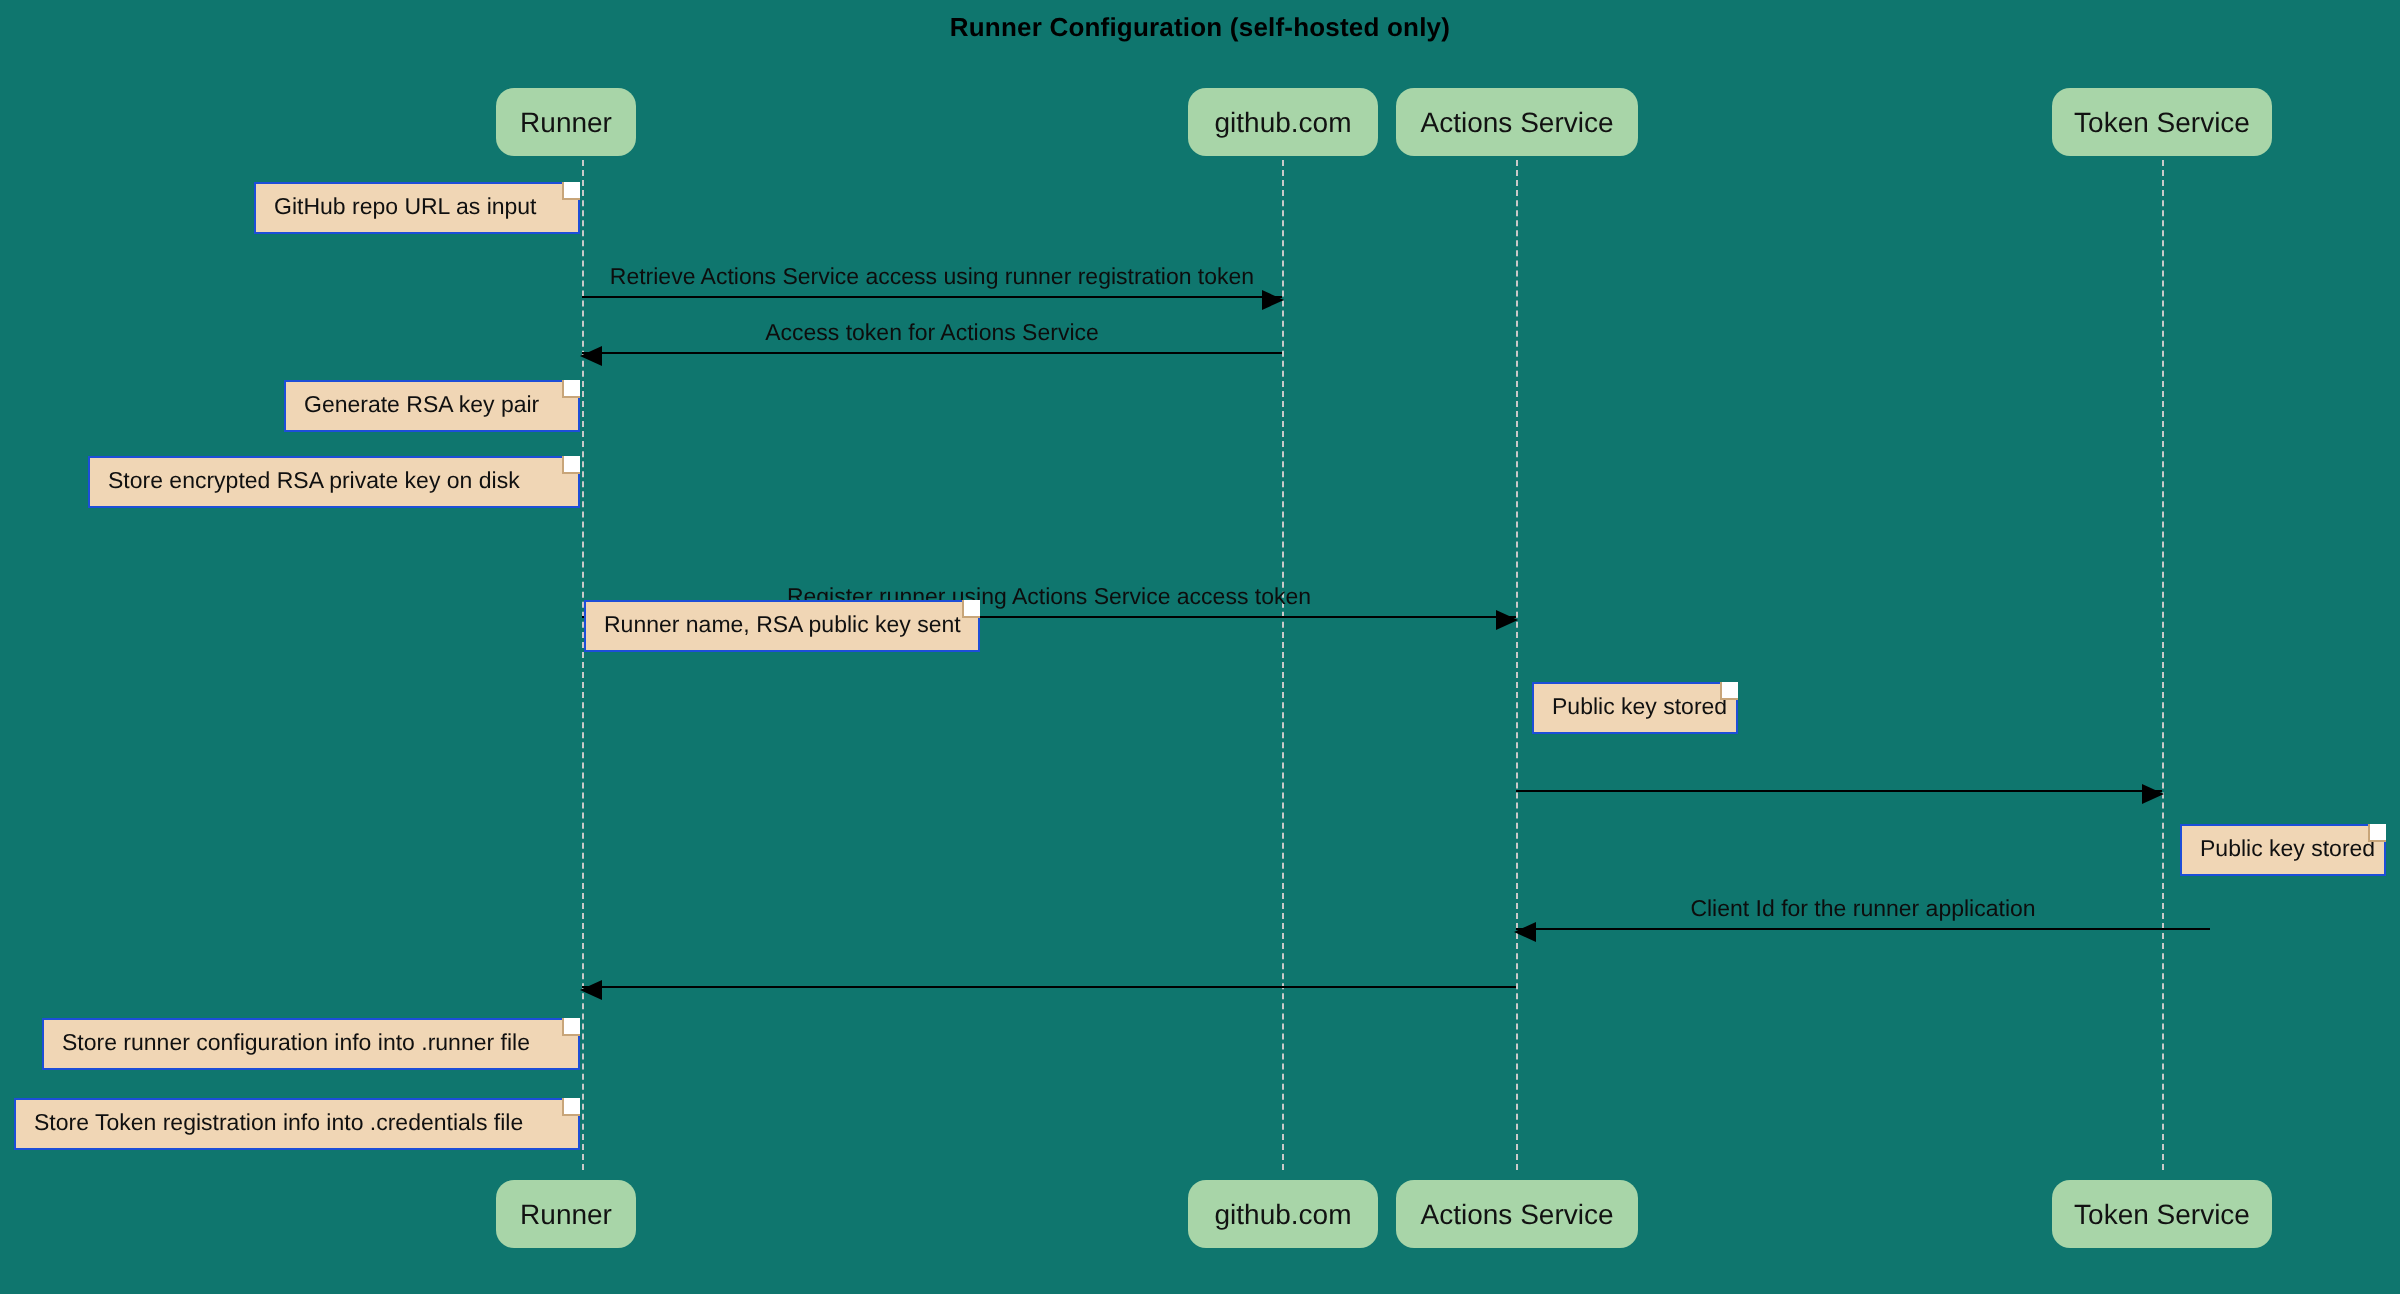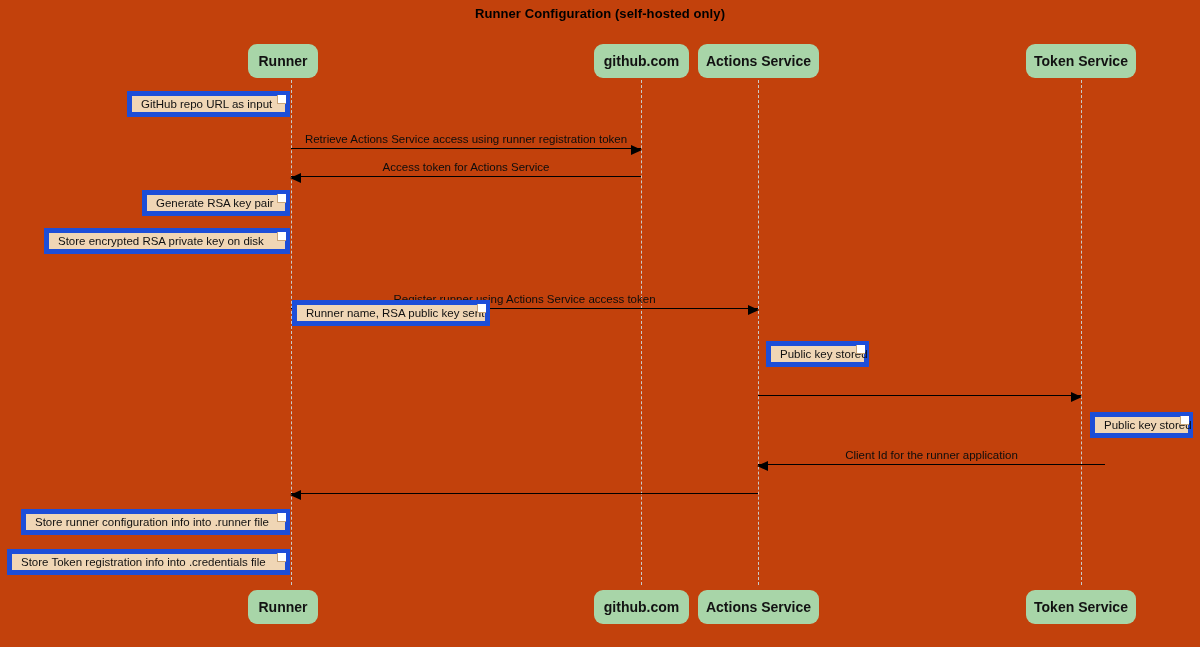--- a/index.html
+++ b/index.html
@@ -8,21 +8,21 @@
     background: #ffffff;
   }
   body {
     font-family: "Liberation Sans", sans-serif;
     color: #1a1a1a;
   }
   #canvas {
     position: relative;
     width: 1200px;
     height: 647px;
-    background: #c2410c;
+    background: #0f766e;
     overflow: hidden;
   }
 
   
   .diagram-title {
     position: absolute;
     left: 0;
     top: 6px;
     width: 1200px;
     text-align: center;
@@ -44,21 +44,21 @@
   
   .participant {
     position: absolute;
     height: 34px;
     background: #a8d5a8;
     border-radius: 9px;
     display: flex;
     align-items: center;
     justify-content: center;
     font-size: 14px;
-    font-weight: bold;
+    font-weight: normal;
     color: #121212;
     box-sizing: border-box;
     white-space: nowrap;
     padding: 0 24px;
   }
 
   
   .message {
     position: absolute;
     height: 22px;
@@ -96,21 +96,21 @@
   }
   .arrowhead.left {
     left: -1px;
     border-right: 11px solid #000000;
   }
 
   
   .note {
     position: absolute;
     background: #f0d6b5;
-    border: 5px solid #1d4ed8;
+    border: 1px solid #1d4ed8;
     box-sizing: border-box;
     font-size: 11.5px;
     color: #101010;
     line-height: 14px;
     padding: 6px 9px 6px 9px;
     white-space: nowrap;
     height: 26px;
     display: flex;
     align-items: center;
   }

